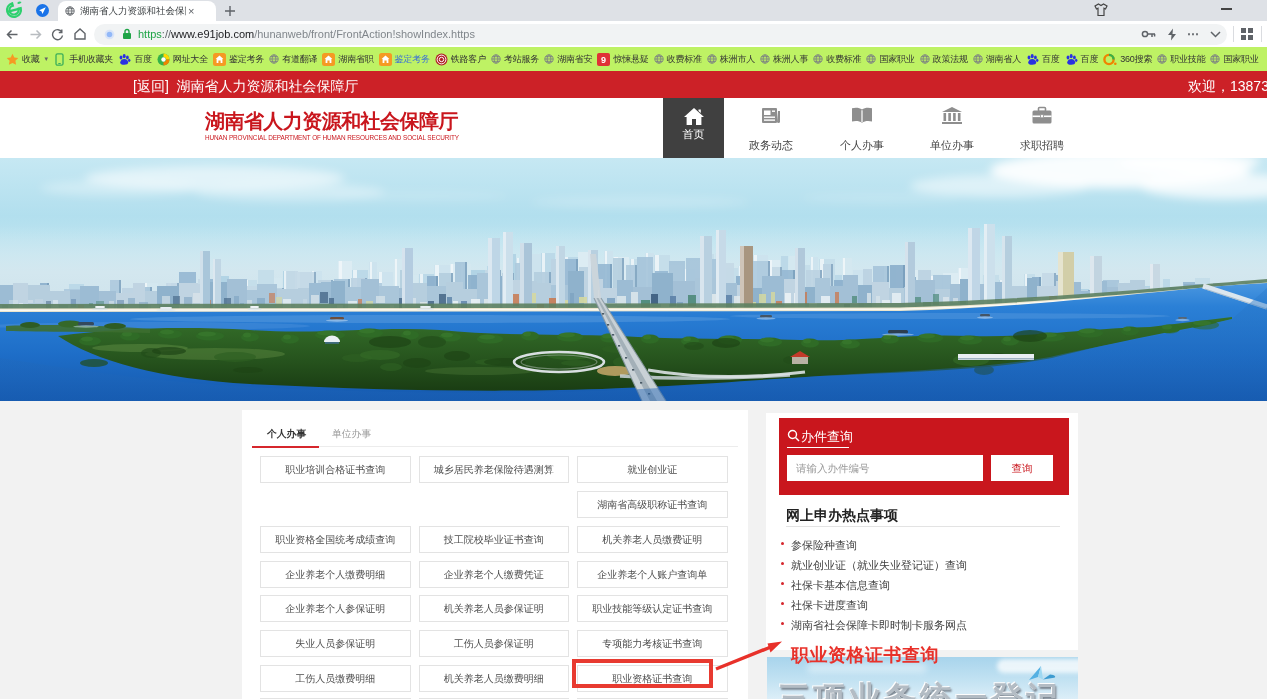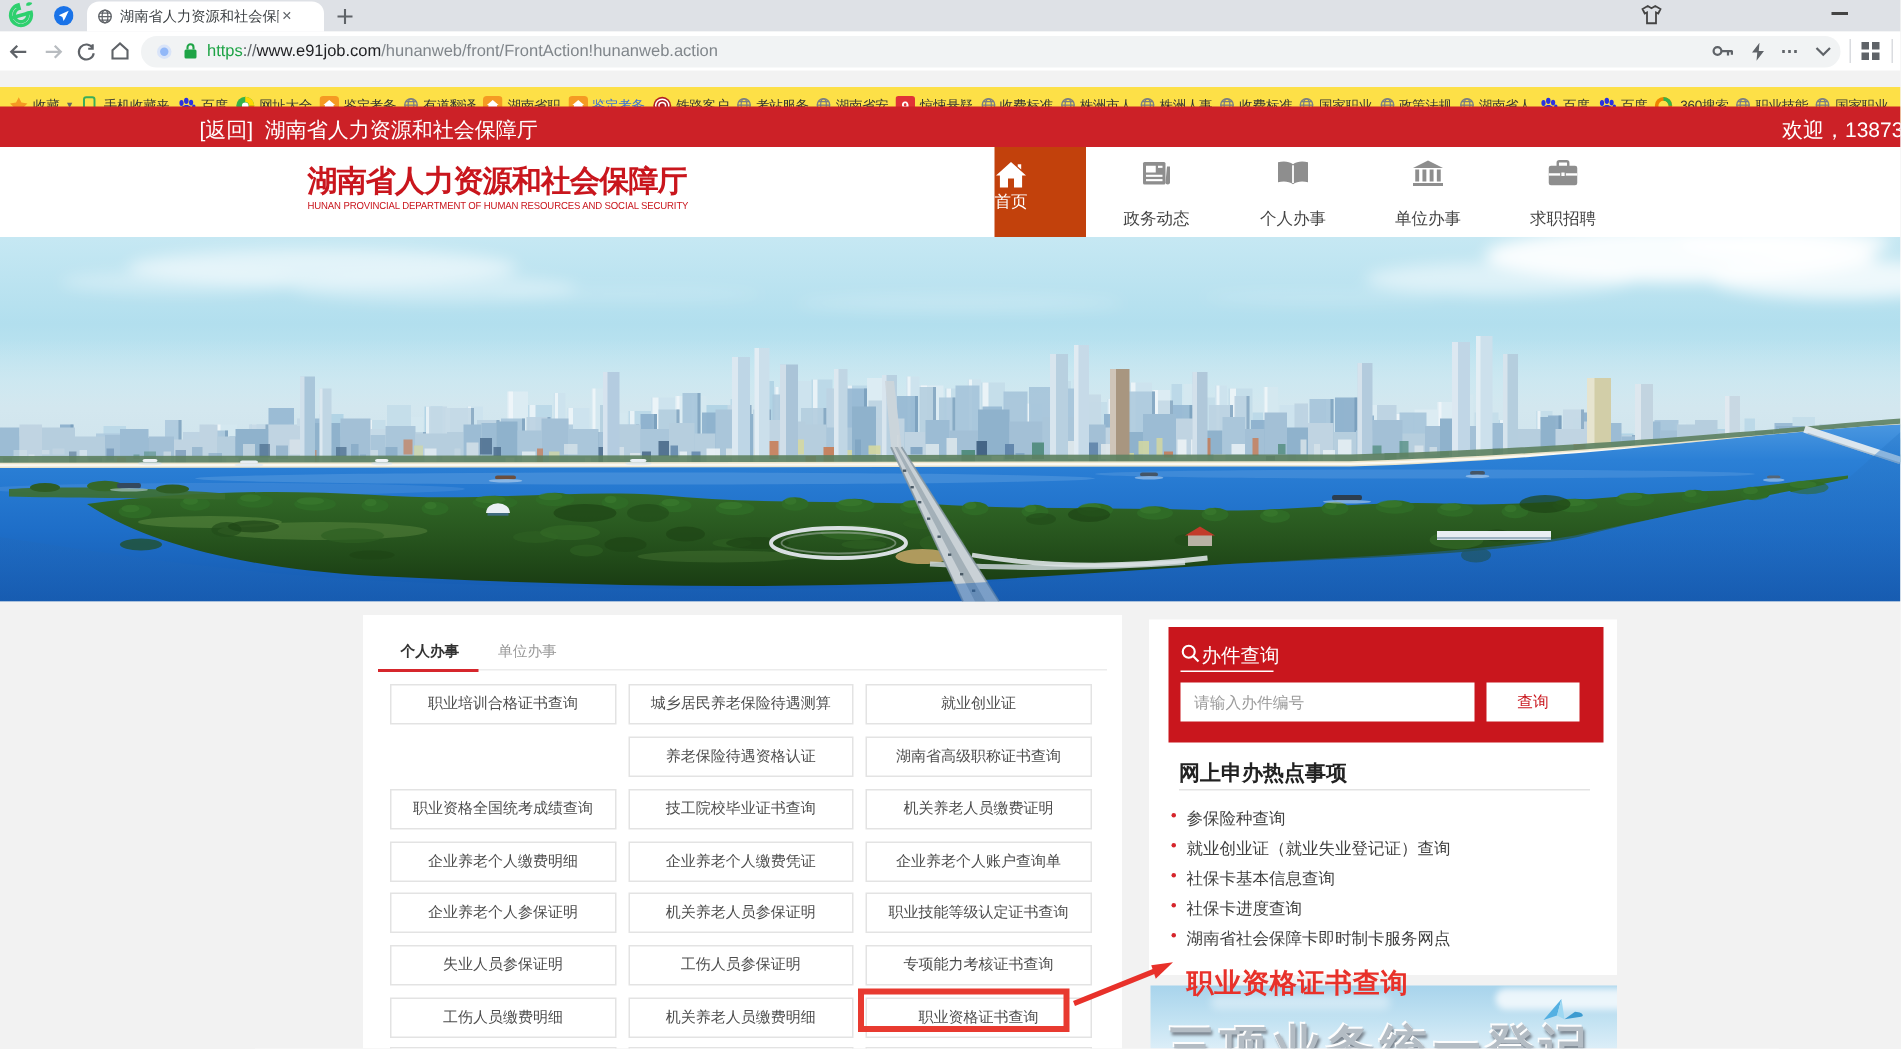--- a/index.html
+++ b/index.html
@@ -5,35 +5,35 @@
 html,body { width:1267px; height:699px; overflow:hidden; font-family:"Liberation Sans",sans-serif; }
 #stage { position:absolute; left:0; top:0; width:1267px; height:699px; background:#f2f2f2; overflow:hidden; }
 .abs { position:absolute; }
 
 
 #tabstrip { position:absolute; left:0; top:0; width:1267px; height:21px; background:#dee1e6; }
 #tab { position:absolute; left:58px; top:1px; width:158px; height:20px; background:#fff; border-radius:8px 8px 0 0; display:flex; align-items:center; padding:0 7px; }
 #tabtitle { font-size:9.5px; color:#3c4043; white-space:nowrap; overflow:hidden; width:106px; margin-left:5px; }
 #addrbar { position:absolute; left:0; top:21px; width:1267px; height:26px; background:#fff; }
 #pill { position:absolute; left:94px; top:2.5px; width:1133px; height:21px; background:#f1f3f4; border-radius:11px; display:flex; align-items:center; }
-#bmwrap { position:absolute; left:0; top:58px; width:1267px; height:24px; background:#fde047;text-align:right; }
+#bmwrap { position:absolute; left:0; top:47px; width:1267px; height:24px; background:#bef264;text-align:right; }
 .bmbar { display:flex; align-items:center; height:24px; padding-left:6px; gap:5px; overflow:hidden; white-space:nowrap; }
 .bmitem { display:inline-flex; align-items:center; gap:3px; flex:none; }
 .bmlabel { font-size:9px; letter-spacing:-0.2px; }
 
 
 #topbar { position:absolute; left:0; top:71px; width:1267px; height:27px; background:#cc2127; color:#fff; font-size:14px; }
 #header { position:absolute; left:0; top:98px; width:1267px; height:60px; background:#fff; }
 #sitetitle { position:absolute; left:205px; top:109px; width:280px; color:#c9161d; }
 #sitetitle .cn { font-size:20px; font-weight:bold; letter-spacing:-0.55px; line-height:24px; white-space:nowrap; }
 #sitetitle .en { font-size:6.8px; letter-spacing:-0.1px; white-space:nowrap; margin-top:1px; transform:scaleX(0.94); transform-origin:left; }
 .navitem { position:absolute; top:98px; width:90px; height:60px; text-align:center; color:#555; }
 .navitem .ic { margin-top:8px; height:20px; }
 .navitem .tx { font-size:11px; margin-top:12px; color:#444; }
-#navhome { position:absolute; left:663px; top:98px; width:61px; height:60px; background:#c2410c; text-align:left; }
+#navhome { position:absolute; left:663px; top:98px; width:61px; height:60px; background:#404040; text-align:center; }
 #navhome .tx { color:#fff; font-size:11px; margin-top:1px; }
 #banner { position:absolute; left:0; top:158px; width:1267px; height:243px; }
 
 
 #lcard { position:absolute; left:242px; top:410px; width:506px; height:289px; background:#fff; }
 .tab1 { position:absolute; left:267px; top:428px; font-size:9.8px; font-weight:bold; color:#333; }
 .tab2 { position:absolute; left:332px; top:428px; font-size:9.8px; color:#999; }
 #tabline { position:absolute; left:252px; top:446px; width:486px; height:1px; background:#ececec; }
 #tabred { position:absolute; left:252px; top:445.5px; width:67px; height:2px; background:#d6262c; }
 .gbtn { position:absolute; width:150.5px; height:27px; background:#fff; border:1px solid #e3e3e3; font-size:10px; color:#4d4d4d; text-align:center; line-height:25px; white-space:nowrap; overflow:hidden; }
@@ -96,21 +96,21 @@
       </svg>
   <div id="pill">
     <svg style="margin-left:10px" width="11" height="11" viewBox="0 0 11 11">
           <circle cx="5.5" cy="5.5" r="4.8" fill="#c4d7fb" opacity="0.55"></circle>
           <circle cx="5.5" cy="5.5" r="2.8" fill="#92b8f8"></circle>
         </svg>
     <svg style="margin-left:7px" width="10" height="12" viewBox="0 0 10 12">
           <rect x="1" y="5" width="8" height="6" rx="1" fill="#1ea446"></rect>
           <path d="M3,5 L3,3.5 A2,2 0 0 1 7,3.5 L7,5" stroke="#1ea446" stroke-width="1.4" fill="none"></path>
         </svg>
-    <span style="font-size:11px;margin-left:6px;white-space:nowrap"><span style="color:#1ea446">https</span><span style="color:#5f6368">://</span><span style="color:#202124">www.e91job.com</span><span style="color:#80868b">/hunanweb/front/FrontAction!hunanweb.action</span></span>
+    <span style="font-size:11px;margin-left:6px;white-space:nowrap"><span style="color:#1ea446">https</span><span style="color:#5f6368">://</span><span style="color:#202124">www.e91job.com</span><span style="color:#80868b">/hunanweb/front/FrontAction!showIndex.https</span></span>
     <span style="flex:1"></span>
     <svg style="margin-right:10px" width="16" height="10" viewBox="0 0 16 10">
           <circle cx="4" cy="5" r="2.6" fill="none" stroke="#5f6368" stroke-width="1.5"></circle>
           <path d="M6.6,5 L14,5 M11,5 L11,8 M13.6,5 L13.6,7.5" stroke="#5f6368" stroke-width="1.5" fill="none"></path>
         </svg>
     <svg style="margin-right:10px" width="10" height="13" viewBox="0 0 10 13">
           <path d="M6,0.5 L1,7 L4.5,7 L4,12.5 L9,6 L5.5,6 Z" fill="#5f6368"></path>
         </svg>
     <span style="color:#5f6368;font-size:12px;font-weight:bold;margin-right:10px;letter-spacing:1px">⋯</span>
     <svg style="margin-right:6px" width="11" height="7" viewBox="0 0 11 7">
@@ -1139,21 +1139,20 @@
     </div>
 
 <div id="lcard"></div>
 <span class="tab1">个人办事</span>
 <span class="tab2">单位办事</span>
 <div id="tabline"></div>
 <div id="tabred"></div>
 <div class="gbtn" style="left:260px;top:456.0px">职业培训合格证书查询</div>
     <div class="gbtn" style="left:418.5px;top:456.0px">城乡居民养老保险待遇测算</div>
     <div class="gbtn" style="left:577px;top:456.0px">就业创业证</div>
-    <div class="gbtn" style="left:418.5px;top:490.9px">养老保险待遇资格认证</div>
     <div class="gbtn" style="left:577px;top:490.9px">湖南省高级职称证书查询</div>
     <div class="gbtn" style="left:260px;top:525.7px">职业资格全国统考成绩查询</div>
     <div class="gbtn" style="left:418.5px;top:525.7px">技工院校毕业证书查询</div>
     <div class="gbtn" style="left:577px;top:525.7px">机关养老人员缴费证明</div>
     <div class="gbtn" style="left:260px;top:560.5px">企业养老个人缴费明细</div>
     <div class="gbtn" style="left:418.5px;top:560.5px">企业养老个人缴费凭证</div>
     <div class="gbtn" style="left:577px;top:560.5px">企业养老个人账户查询单</div>
     <div class="gbtn" style="left:260px;top:595.4px">企业养老个人参保证明</div>
     <div class="gbtn" style="left:418.5px;top:595.4px">机关养老人员参保证明</div>
     <div class="gbtn" style="left:577px;top:595.4px">职业技能等级认定证书查询</div>

